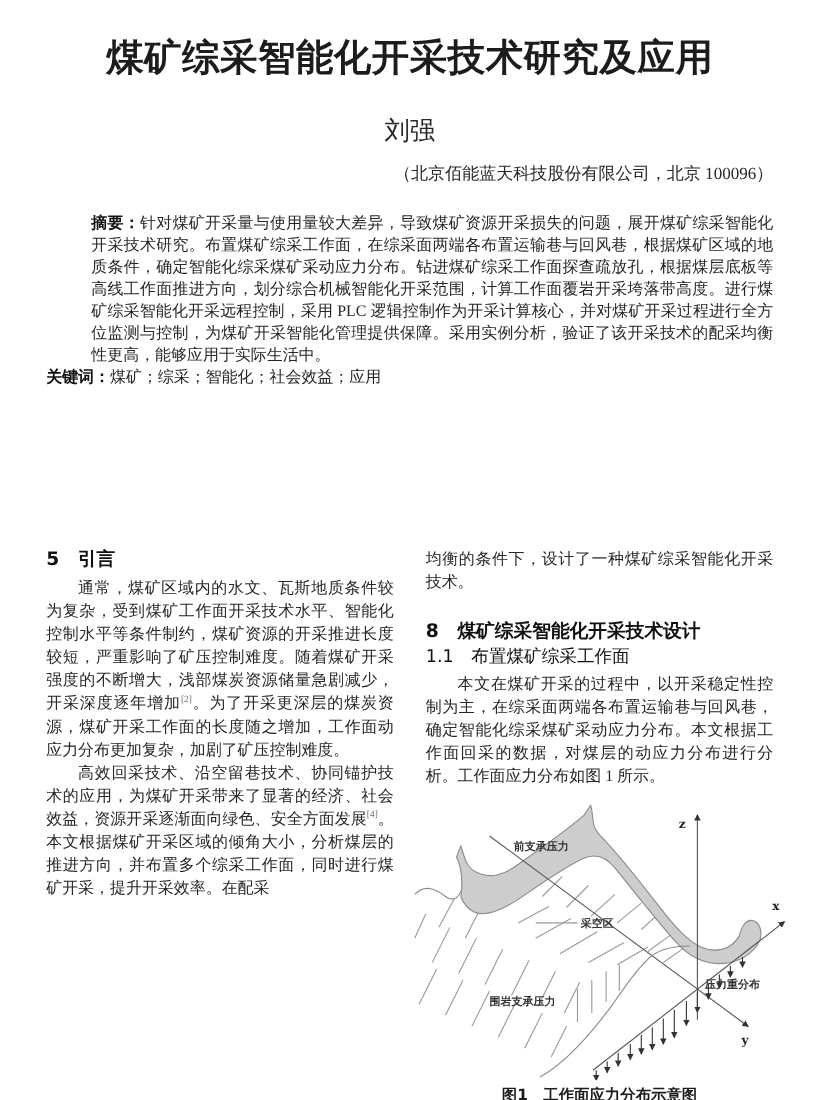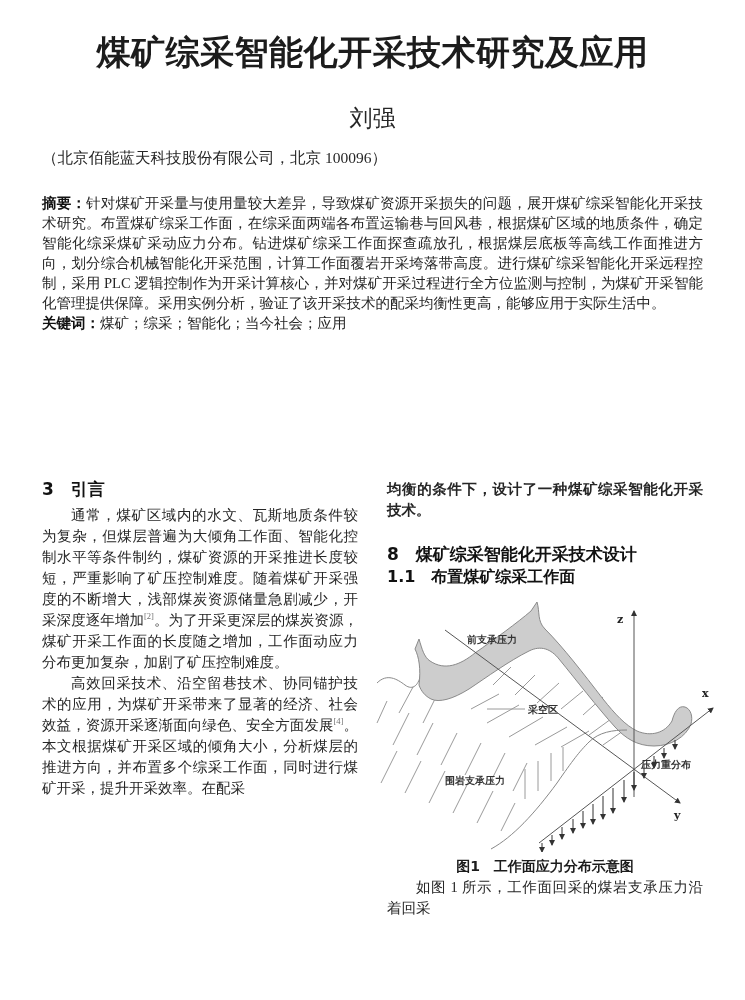--- a/index.html
+++ b/index.html
@@ -22,28 +22,29 @@
     letter-spacing:0.5px;
     color:#1c1c1c;
   }
   .author{
     margin-top:27px;
     text-align:center;
     font-size:23px;
   }
   .affiliation{
     margin-top:14px;
-    text-align:left;
+    text-align:right;
     font-size:15.5px;
   }
   .abstract{
     margin-top:24px;
     font-size:14.5px;
     line-height:20px;
     text-align:justify;
+    margin-left:41px;
   }
   .blabel{
     font-family:"DejaVu Sans", sans-serif;
     font-weight:bold;
     color:#111;
   }
   .keywords{
     font-size:14.5px;
     line-height:20px;
   }
@@ -52,38 +53,38 @@
     display:flex;
     gap:29px;
   }
   .col{
     width:316px;
     font-size:14.5px;
     line-height:21px;
     text-align:justify;
   }
   .col p{margin:0;text-indent:2em;}
-  .col p.noindent{text-indent:0;font-weight:bold;}
+  .col p.noindent{text-indent:0;}
   sup.cite{
     font-size:8.5px;
     color:#6f6f6f;
     line-height:0;
   }
   h2.sec{
     font-family:"DejaVu Sans", sans-serif;
     font-size:17px;
     font-weight:bold;
     color:#111;
     margin:0 0 5px 0;
   }
   h2.sec.mid{margin-top:23px;margin-bottom:1px;}
   h3.subsec{
     font-family:"DejaVu Sans", sans-serif;
     font-size:16px;
-    font-weight:bold;
+    font-weight:normal;
     color:#111;
     margin:1px 0 5px 0;
   }
   .figure{
     width:342px;
     margin:10px 0 0 -12px;
   }
   .figure svg{display:block;}
   .fig-caption{
     margin-top:4px;
@@ -113,40 +114,41 @@
 <div class="page">
 
   <h1 class="title">煤矿综采智能化开采技术研究及应用</h1>
 
   <div class="author">刘强</div>
 
   <div class="affiliation">（北京佰能蓝天科技股份有限公司，北京  100096）</div>
 
   <div class="abstract"><span class="blabel">摘要：</span><span>针对煤矿开采量与使用量较大差异，导致煤矿资源开采损失的问题，展开煤矿综采智能化开采技术研究。布置煤矿综采工作面，在综采面两端各布置运输巷与回风巷，根据煤矿区域的地质条件，确定智能化综采煤矿采动应力分布。钻进煤矿综采工作面探查疏放孔，根据煤层底板等高线工作面推进方向，划分综合机械智能化开采范围，计算工作面覆岩开采垮落带高度。进行煤矿综采智能化开采远程控制，采用 PLC 逻辑控制作为开采计算核心，并对煤矿开采过程进行全方位监测与控制，为煤矿开采智能化管理提供保障。采用实例分析，验证了该开采技术的配采均衡性更高，能够应用于实际生活中。</span></div>
 
-  <div class="keywords"><span class="blabel">关键词：</span><span>煤矿；综采；智能化；当今社会；应用</span></div>
+  <div class="keywords"><span class="blabel">关键词：</span><span>煤矿；综采；智能化；社会效益；应用</span></div>
 
   <div class="columns">
 
     <div class="col">
-      <h2 class="sec">3　引言</h2>
-
-
-      <p><span>通常，煤矿区域内的水文、瓦斯地质条件较为复杂，但煤层普遍为大倾角工作面、智能化控制水平等条件制约，煤矿资源的开采推进长度较短，严重影响了矿压控制难度。随着煤矿开采强度的不断增大，浅部煤炭资源储量急剧减少，开采深度逐年增加</span><sup class="cite">[2]</sup><span>。为了开采更深层的煤炭资源，煤矿开采工作面的长度随之增加，工作面动应力分布更加复杂，加剧了矿压控制难度。</span></p>
+      <h2 class="sec">5　引言</h2>
+
+
+      <p><span>通常，煤矿区域内的水文、瓦斯地质条件较为复杂，受到煤矿工作面开采技术水平、智能化控制水平等条件制约，煤矿资源的开采推进长度较短，严重影响了矿压控制难度。随着煤矿开采强度的不断增大，浅部煤炭资源储量急剧减少，开采深度逐年增加</span><sup class="cite">[2]</sup><span>。为了开采更深层的煤炭资源，煤矿开采工作面的长度随之增加，工作面动应力分布更加复杂，加剧了矿压控制难度。</span></p>
 
 
       <p><span>高效回采技术、沿空留巷技术、协同锚护技术的应用，为煤矿开采带来了显著的经济、社会效益，资源开采逐渐面向绿色、安全方面发展</span><sup class="cite">[4]</sup><span>。本文根据煤矿开采区域的倾角大小，分析煤层的推进方向，并布置多个综采工作面，同时进行煤矿开采，提升开采效率。在配采</span></p>
     </div>
 
     <div class="col">
       <p class="noindent">均衡的条件下，设计了一种煤矿综采智能化开采技术。</p>
 
       <h2 class="sec mid">8　煤矿综采智能化开采技术设计</h2>
       <h3 class="subsec">1.1　布置煤矿综采工作面</h3>
 
+      <p>本文在煤矿开采的过程中，以开采稳定性控制为主，在综采面两端各布置运输巷与回风巷，确定智能化综采煤矿采动应力分布。本文根据工作面回采的数据，对煤层的动应力分布进行分析。工作面应力分布如图 1 所示。</p>
 
       <div class="figure">
         <svg width="342" height="255" viewBox="0 0 342 255" xmlns="http://www.w3.org/2000/svg">
           <defs>
             <marker id="ah" markerWidth="7" markerHeight="7" refX="5" refY="3" orient="auto">
               <path d="M0,0 L6,3 L0,6 Z" fill="#333"></path>
             </marker>
           </defs>
 
           <g stroke="#9a9a9a" stroke-width="1">

